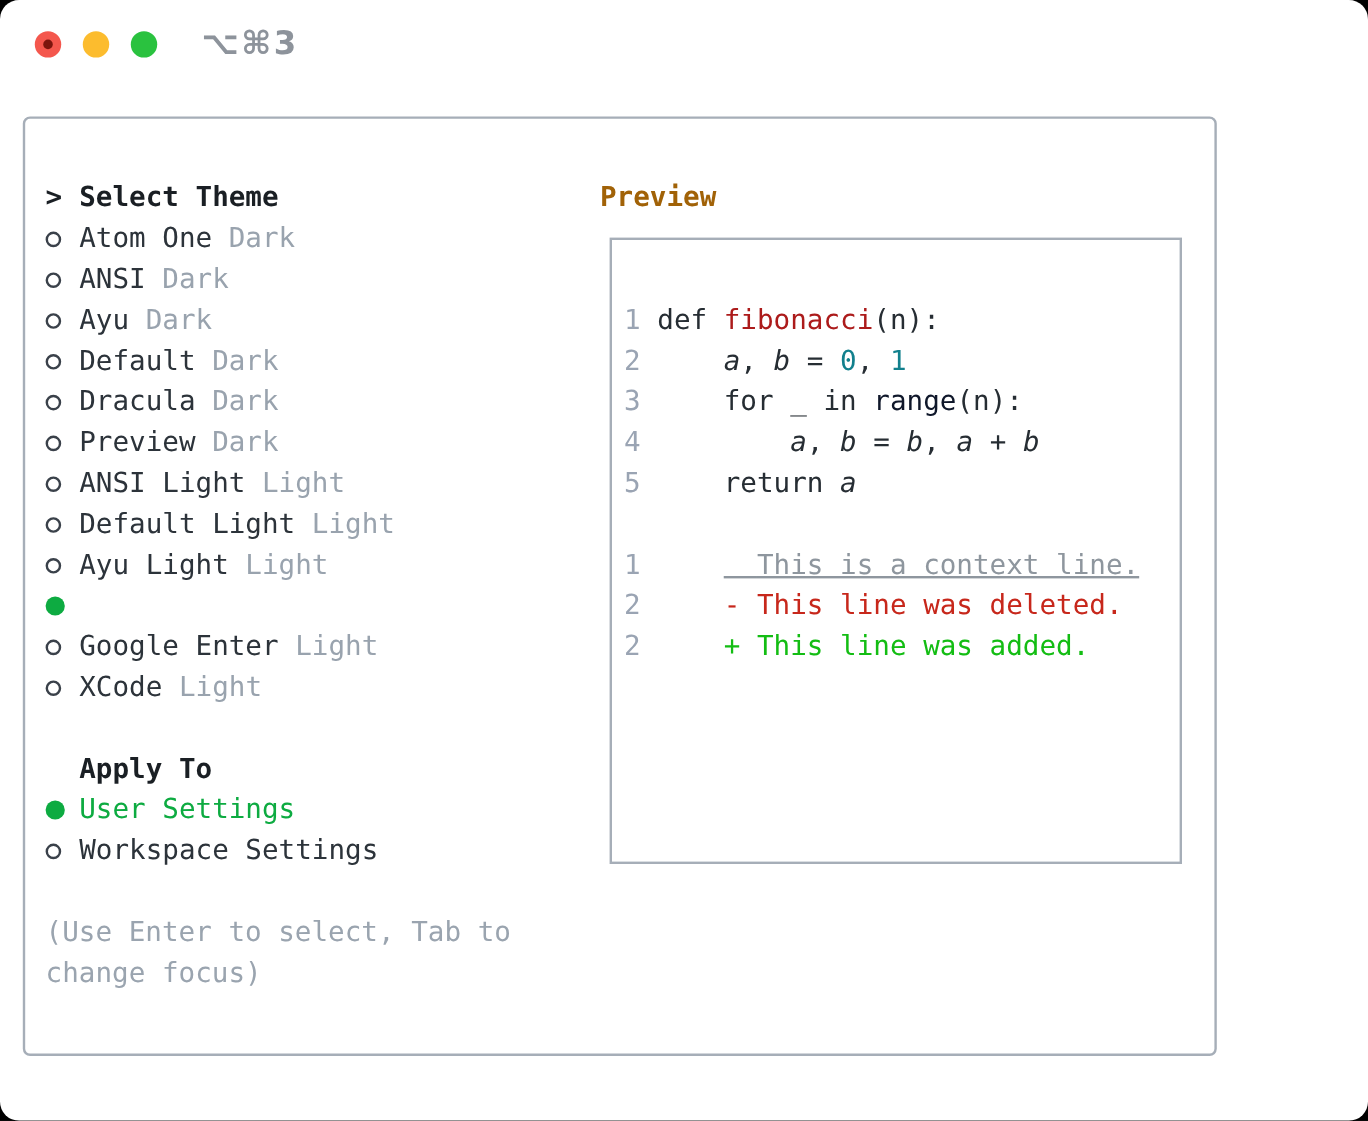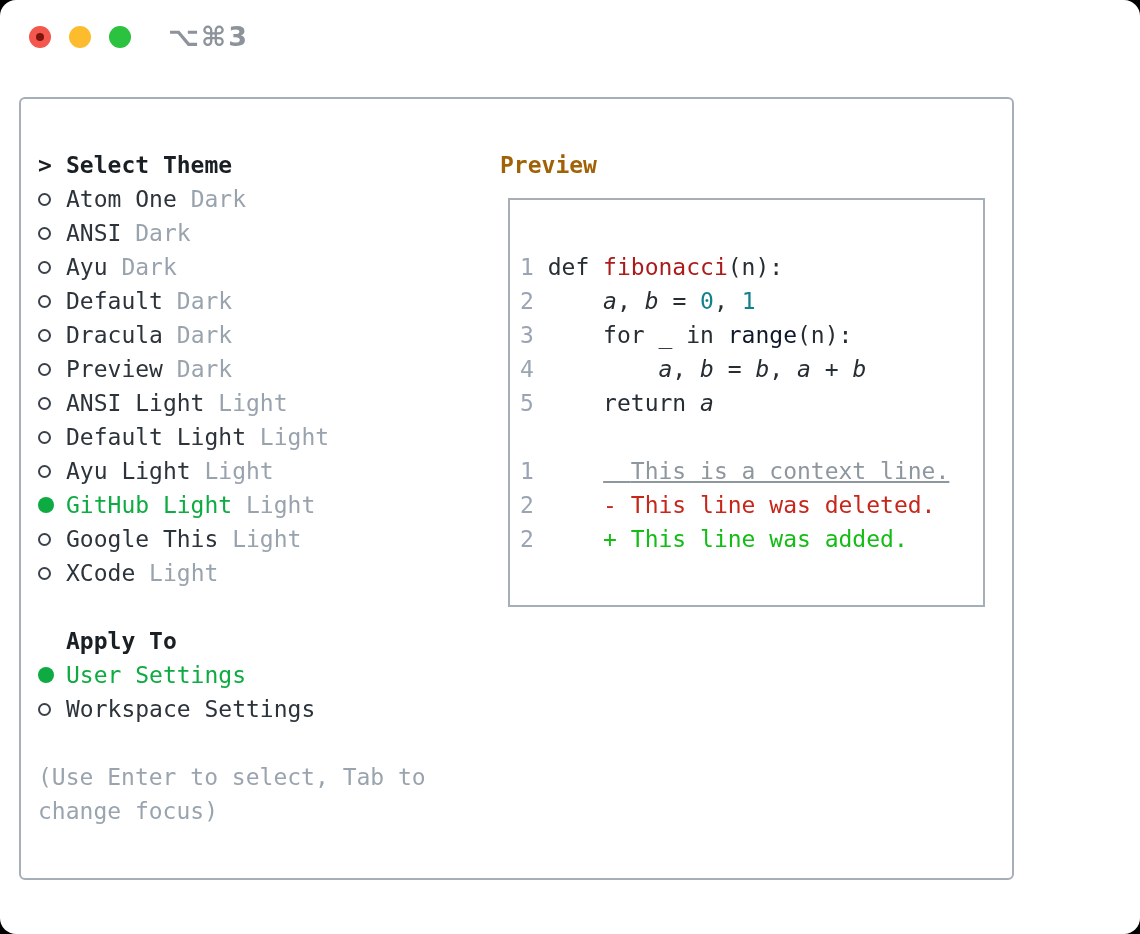--- a/index.html
+++ b/index.html
@@ -27,21 +27,21 @@
   .hdr{font-weight:700;color:#1a1f24;}
   .radio{width:13px;height:13px;border:2.5px solid #3a414a;border-radius:50%;box-sizing:border-box;background:transparent;}
   .radio.sel{width:16px;height:16px;border:none;background:#0dab41;}
   .item-name{color:#2c333a;}
   .item.selected .item-name{color:#0dab41;}
   .item-suffix{color:#99a3ae;}
   .hint-line{height:34px;line-height:34px;color:#9aa4af;white-space:pre;}
   
   .preview-header{position:absolute;left:479px;top:49px;height:34px;line-height:34px;
                   font-size:23px;font-weight:700;color:#a16207;}
-  .preview-box{position:absolute;left:487px;top:99px;width:477px;height:409px;box-sizing:border-box;
+  .preview-box{position:absolute;left:487px;top:99px;width:477px;height:522px;box-sizing:border-box;
                border:2px solid #a6aeb8;background:#fff;padding:16px 10px;overflow:hidden;}
   .code-line{height:34px;line-height:34px;font-size:23px;white-space:pre;}
   .lnum{color:#9aa4b3;}
   .tk-plain{color:#262d33;}
   .tk-keyword{color:#262d33;}
   .tk-function{color:#ac1b1b;}
   .tk-variable{color:#262d33;font-style:italic;}
   .tk-number{color:#12808d;}
   .tk-builtin{color:#0f172a;}
   .diff-context{color:#8e969e;text-decoration:underline;}
@@ -117,27 +117,26 @@
           <div class="row item">
             <span class="marker">
               <span class="radio"></span>
             </span>
             <span class="txt"><span class="item-name">Ayu Light</span><span class="item-suffix"> Light</span></span>
           </div>
           <div class="row item selected">
             <span class="marker">
               <span class="radio sel"></span>
             </span>
-            <span class="txt"><span class="item-name">GitHub Light</span><span class="item-suffix"> Light</span></span>
           </div>
           <div class="row item">
             <span class="marker">
               <span class="radio"></span>
             </span>
-            <span class="txt"><span class="item-name">Google This</span><span class="item-suffix"> Light</span></span>
+            <span class="txt"><span class="item-name">Google Enter</span><span class="item-suffix"> Light</span></span>
           </div>
           <div class="row item">
             <span class="marker">
               <span class="radio"></span>
             </span>
             <span class="txt"><span class="item-name">XCode</span><span class="item-suffix"> Light</span></span>
           </div>
         </div>
       <div class="row"></div>
       <div class="row">

